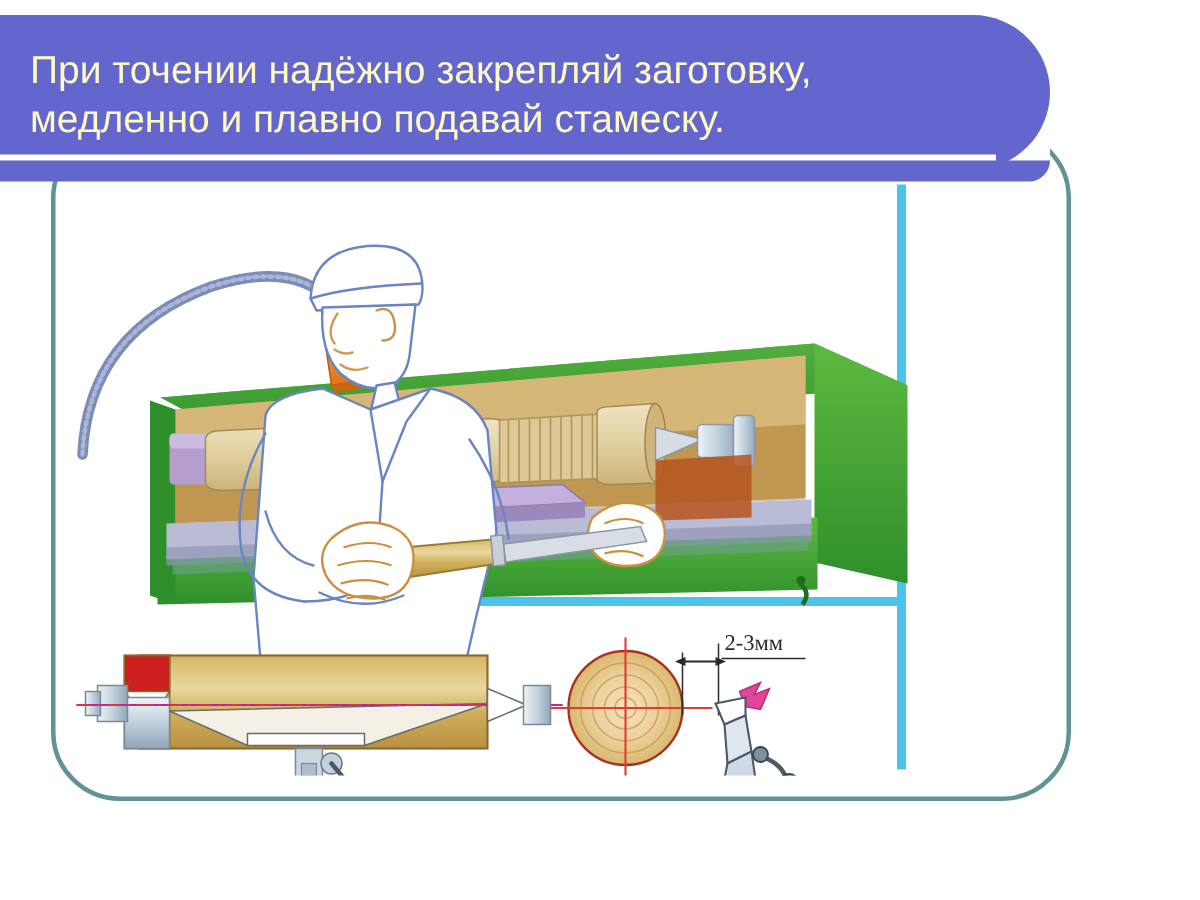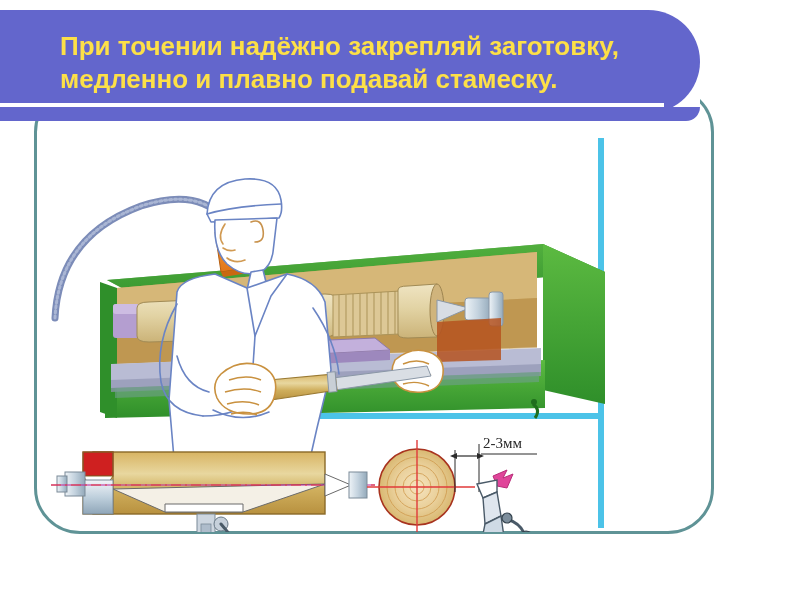--- a/index.html
+++ b/index.html
@@ -49,33 +49,32 @@
     position:absolute;
     left:0px; top:107px;
     width:700px; height:14px;
     background:#6366cc;
     border-bottom-right-radius:14px;
   }
   .title{
     position:absolute;
     left:20px; top:20px;
     width:650px;
-    color:#fde047;
+    color:#fef9c3;
     font-size:26px;
     line-height:33px;
-    font-weight:700;
+    font-weight:400;
     letter-spacing:0px;
     white-space:pre-line;
-    margin-left:40px;
   }
 
   
   .plate{
     position:absolute;
-    left:45px; top:132px;
+    left:45px; top:117px;
     width:565px; height:400px;
   }
   .rule-v{
     position:absolute;
     left:553px; top:6px;
     width:6px; height:390px;
     background:#4cc3e8;
   }
   .rule-h{
     position:absolute;

